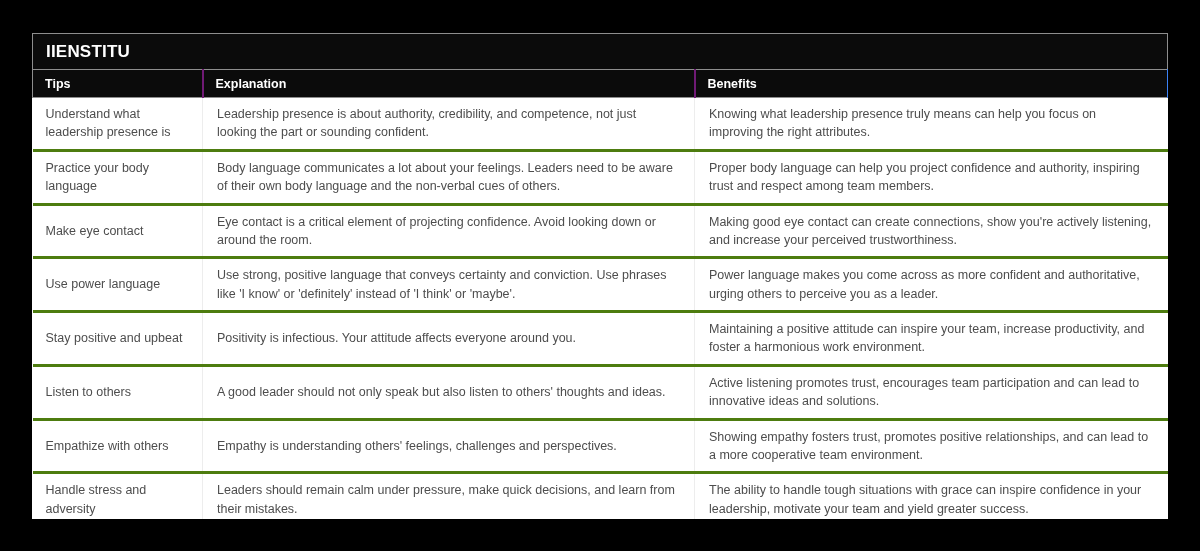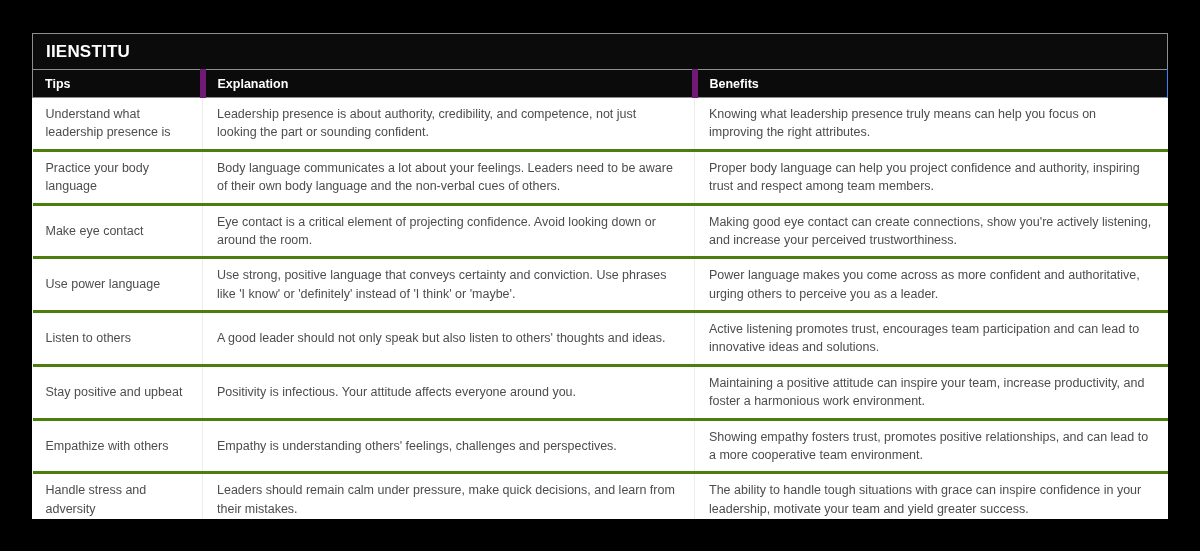--- a/index.html
+++ b/index.html
@@ -73,21 +73,21 @@
     color: #ffffff;
     font-size: 12.5px;
     font-weight: bold;
     text-align: left;
     vertical-align: middle;
     height: 28px;
     padding: 0 10px 0 12px;
     box-sizing: border-box;
     border-top: 1px solid #8e8e8e;
     border-bottom: 1px solid #8e8e8e;
-    border-right: 6px solid #701a75;
+    border-right: 2px solid #701a75;
   }
   thead tr.header-row th:first-child {
     border-left: 1px solid #8e8e8e;
   }
   thead tr.header-row th:last-child {
     border-right: 4px solid #3b82f6;
   }
 
   
   tbody tr.data-row > td {
@@ -159,28 +159,28 @@
             <td class="cell-tips">Make eye contact</td>
             <td class="cell-explanation">Eye contact is a critical element of projecting confidence. Avoid looking down or around the room.</td>
             <td class="cell-benefits">Making good eye contact can create connections, show you're actively listening, and increase your perceived trustworthiness.</td>
           </tr>
           <tr class="data-row">
             <td class="cell-tips">Use power language</td>
             <td class="cell-explanation">Use strong, positive language that conveys certainty and conviction. Use phrases like 'I know' or 'definitely' instead of 'I think' or 'maybe'.</td>
             <td class="cell-benefits">Power language makes you come across as more confident and authoritative, urging others to perceive you as a leader.</td>
           </tr>
           <tr class="data-row">
+            <td class="cell-tips">Stay positive and upbeat</td>
+            <td class="cell-explanation">Positivity is infectious. Your attitude affects everyone around you.</td>
+            <td class="cell-benefits">Maintaining a positive attitude can inspire your team, increase productivity, and foster a harmonious work environment.</td>
+          </tr>
+          <tr class="data-row">
             <td class="cell-tips">Listen to others</td>
             <td class="cell-explanation">A good leader should not only speak but also listen to others' thoughts and ideas.</td>
             <td class="cell-benefits">Active listening promotes trust, encourages team participation and can lead to innovative ideas and solutions.</td>
-          </tr>
-          <tr class="data-row">
-            <td class="cell-tips">Stay positive and upbeat</td>
-            <td class="cell-explanation">Positivity is infectious. Your attitude affects everyone around you.</td>
-            <td class="cell-benefits">Maintaining a positive attitude can inspire your team, increase productivity, and foster a harmonious work environment.</td>
           </tr>
           <tr class="data-row">
             <td class="cell-tips">Empathize with others</td>
             <td class="cell-explanation">Empathy is understanding others' feelings, challenges and perspectives.</td>
             <td class="cell-benefits">Showing empathy fosters trust, promotes positive relationships, and can lead to a more cooperative team environment.</td>
           </tr>
           <tr class="data-row">
             <td class="cell-tips">Handle stress and adversity</td>
             <td class="cell-explanation">Leaders should remain calm under pressure, make quick decisions, and learn from their mistakes.</td>
             <td class="cell-benefits">The ability to handle tough situations with grace can inspire confidence in your leadership, motivate your team and yield greater success.</td>

